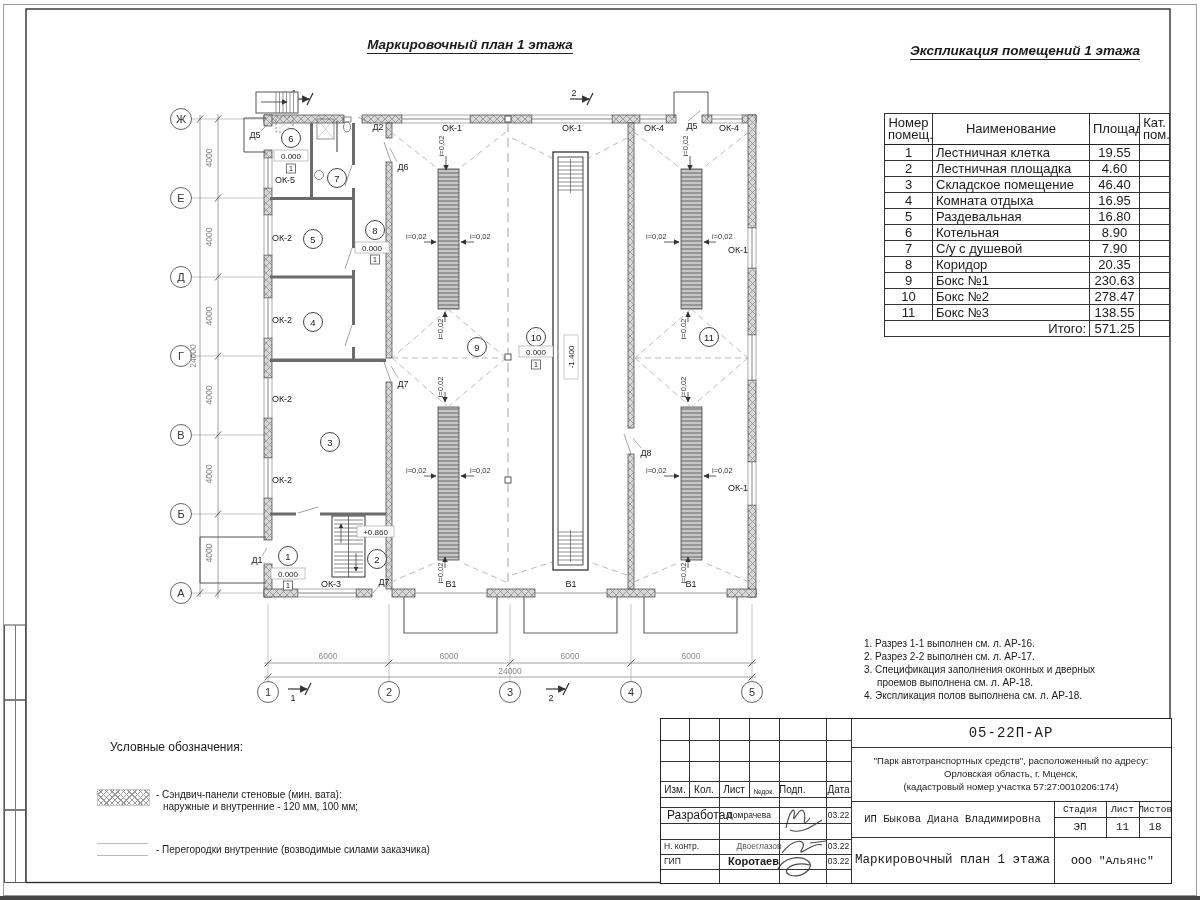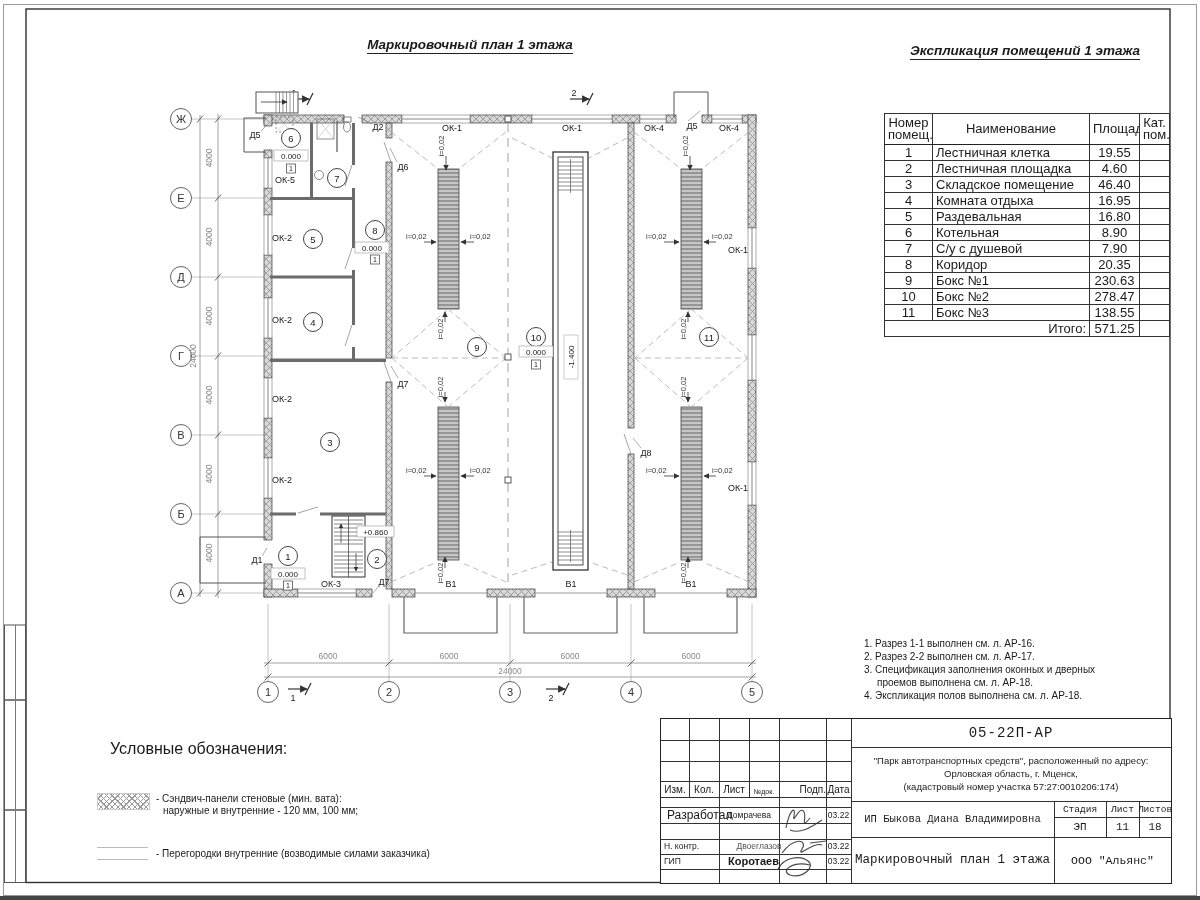--- a/index.html
+++ b/index.html
@@ -15,21 +15,21 @@
   table.expl td,table.expl th{border:1px solid #333;padding:0 3px;height:15px;overflow:hidden;
      white-space:nowrap;font-weight:normal;}
   table.expl th{height:30px;text-align:center;white-space:normal;line-height:12px;}
   table.expl .c{text-align:center;}
   table.expl .r{text-align:right;}
   table.expl tr.hdr th{border-bottom:1.4px solid #222;}
   table.expl{border:1.4px solid #222;}
   
   .notes{font-size:10px;line-height:13px;}
   
-  .legend-title{font-size:16px;}
+  .legend-title{font-size:12px;}
   .leg-text{font-size:10px;line-height:12px;}
   .swatch1{width:51px;height:15px;border:1px solid #c9c9c9;
     background-image:repeating-linear-gradient(45deg,transparent 0 3px,#9a9a9a 3px 4px),
                      repeating-linear-gradient(-45deg,transparent 0 3px,#9a9a9a 3px 4px);}
   .swatch2{width:51px;height:11px;border-top:1.4px solid #bbb;border-bottom:1.4px solid #bbb;background:#fff;}
   
   #stamp{border:1.6px solid #222;background:#fff;}
   #stamp .cell{position:absolute;overflow:hidden;}
   #stamp .vl{position:absolute;width:1px;background:#333;}
   #stamp .hl{position:absolute;height:1px;background:#333;}
@@ -653,21 +653,21 @@
   <div class="hl" style="left:0;top:88px;width:190px;"></div>
   <div class="hl" style="left:0;top:104px;width:190px;"></div>
   <div class="hl" style="left:0;top:120px;width:190px;"></div>
   <div class="hl" style="left:0;top:135px;width:190px;"></div>
   <div class="hl" style="left:0;top:150px;width:190px;"></div>
 
   <div class="t" style="left:0;top:65px;width:28px;text-align:center;font-size:10px;">Изм.</div>
   <div class="t" style="left:28px;top:65px;width:30px;text-align:center;font-size:10px;">Кол.</div>
   <div class="t" style="left:58px;top:65px;width:30px;text-align:center;font-size:10px;">Лист</div>
   <div class="t" style="left:88px;top:67px;width:30px;text-align:center;font-size:7px;">№док.</div>
-  <div class="t" style="left:118px;top:65px;width:47px;text-align:right;font-size:10px;">Подп.</div>
+  <div class="t" style="left:118px;top:65px;width:47px;text-align:left;font-size:10px;">Подп.</div>
   <div class="t" style="left:165px;top:65px;width:25px;text-align:center;font-size:10px;">Дата</div>
 
   <div class="t" style="left:6px;top:91px;width:55px;font-size:12px;">Разработал</div>
   <div class="t" style="left:58px;top:91px;width:60px;text-align:center;font-size:8.5px;">Домрачева</div>
   <div class="t" style="left:165px;top:91px;width:25px;text-align:center;font-size:8.5px;">03.22</div>
   <div class="t" style="left:3px;top:122px;width:55px;font-size:8.5px;">Н. контр.</div>
   <div class="t" style="left:68px;top:122px;width:60px;text-align:center;font-size:8.5px;color:#555;">Двоеглазов</div>
   <div class="t" style="left:165px;top:122px;width:25px;text-align:center;font-size:8.5px;">03.22</div>
   <div class="t" style="left:3px;top:137px;width:55px;font-size:8.5px;">ГИП</div>
   <div class="t" style="left:58px;top:137px;width:60px;text-align:right;font-size:11px;font-weight:bold;">Коротаев</div>

